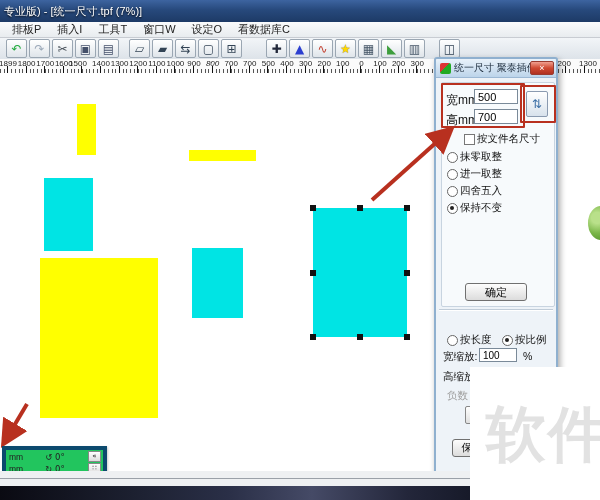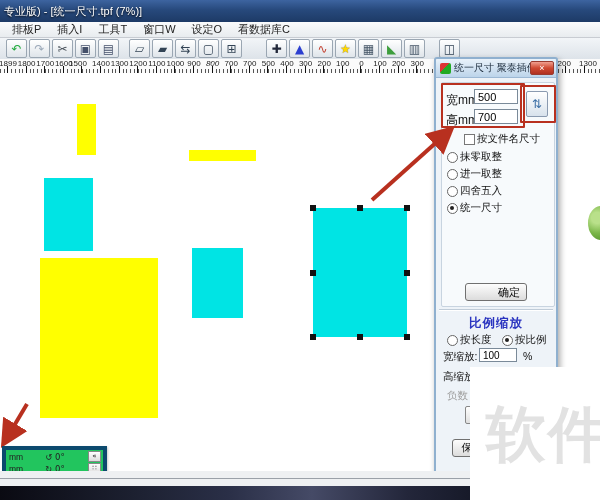--- a/index.html
+++ b/index.html
@@ -87,21 +87,21 @@
     background:linear-gradient(180deg,#fff,#d8e2ec);border:1px solid #8a9ab0;border-radius:2px;
     font-size:12px;color:#3a6ea5;cursor:pointer;padding:0;
   }
   .chk{position:absolute;width:9px;height:9px;border:1px solid #777;background:#fff;}
   .radio{position:absolute;width:9px;height:9px;border:1px solid #666;border-radius:50%;background:#fff;}
   .radio.sel::after{content:"";position:absolute;left:2px;top:2px;width:4px;height:4px;border-radius:50%;background:#222;}
   .opt-label{position:absolute;font-size:10.5px;color:#111;white-space:nowrap;}
   .ok-btn{
     position:absolute;left:29px;top:224px;width:62px;height:18px;
     background:linear-gradient(180deg,#fdfdfd,#dcdcdc);
-    border:1px solid #707070;border-radius:3px;font-size:11px;cursor:pointer;text-align:right;
+    border:1px solid #707070;border-radius:3px;font-size:11px;cursor:pointer;
   }
   .dlg-sep{position:absolute;left:3px;top:250px;width:114px;height:0;border-top:1px solid #c0ccd8;border-bottom:1px solid #fff;}
   .sec-title{position:absolute;left:0;top:256px;width:100%;text-align:center;
     font-size:12.5px;font-weight:bold;color:#2b35c0;letter-spacing:1px;}
   .small-btn{
     position:absolute;left:29px;top:347px;width:24px;height:18px;
     background:linear-gradient(180deg,#fff,#e0e0e0);border:1px solid #888;border-radius:2px;cursor:pointer;
   }
   .keep-btn{
     position:absolute;left:16px;top:380px;width:40px;height:18px;
@@ -284,27 +284,26 @@
   <span class="opt-label" style="left:41px;top:73px;">按文件名尺寸</span>
 
   <div>
       <span class="radio" style="left: 11px; top: 93px;"></span>
       <span class="opt-label" style="left: 24px; top: 91px;">抹零取整</span>
       <span class="radio" style="left: 11px; top: 110px;"></span>
       <span class="opt-label" style="left: 24px; top: 108px;">进一取整</span>
       <span class="radio" style="left: 11px; top: 127px;"></span>
       <span class="opt-label" style="left: 24px; top: 125px;">四舍五入</span>
       <span class="radio sel" style="left: 11px; top: 144px;"></span>
-      <span class="opt-label" style="left: 24px; top: 142px;">统一尺寸</span>
+      <span class="opt-label" style="left: 24px; top: 142px;">保持不变</span>
     </div>
 
   <button class="ok-btn">确定</button>
 
   <div class="dlg-sep"></div>
-  <div class="sec-title">比例缩放</div>
 
   <div>
       <span class="radio" style="left: 11px; top: 276px;"></span>
       <span class="opt-label" style="left: 24px; top: 274px;">按长度</span>
       <span class="radio sel" style="left: 66px; top: 276px;"></span>
       <span class="opt-label" style="left: 79px; top: 274px;">按比例</span>
     </div>
 
   <span class="opt-label" style="left:7px;top:291px;">宽缩放:</span>
   <input class="fld" style="left: 43px; top: 289px; width: 38px; height: 14px; font-size: 10px;" value="100">

